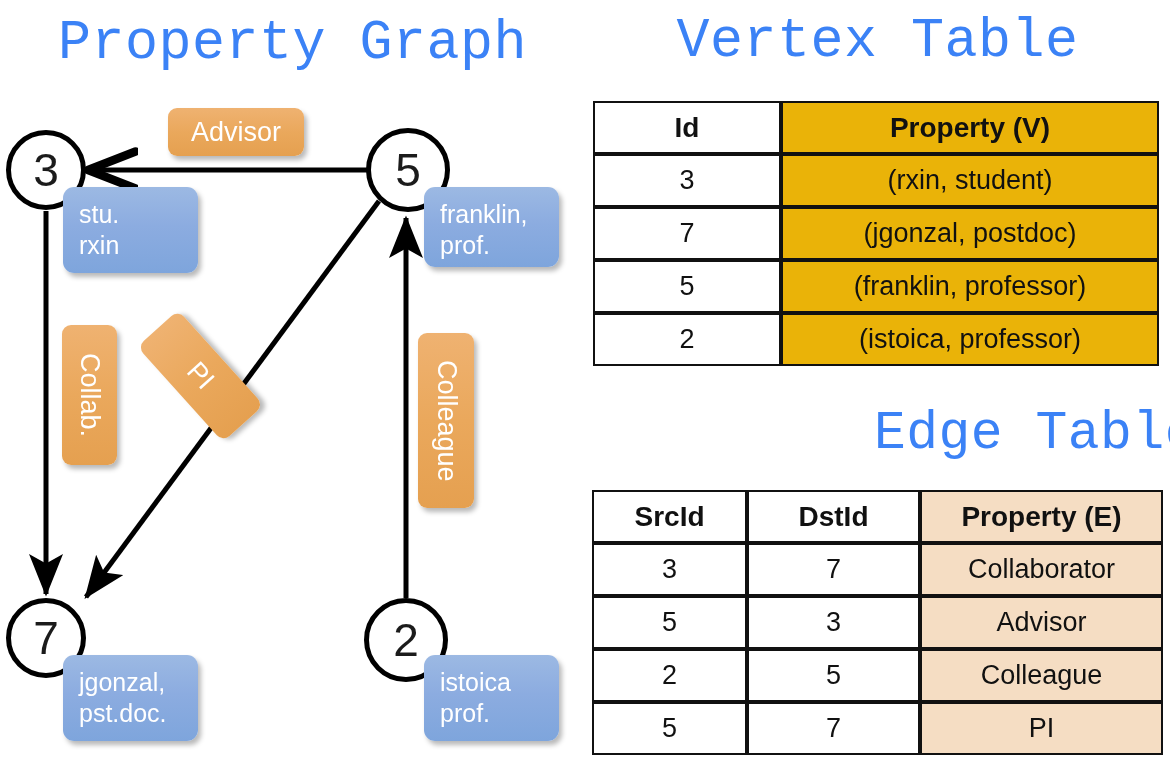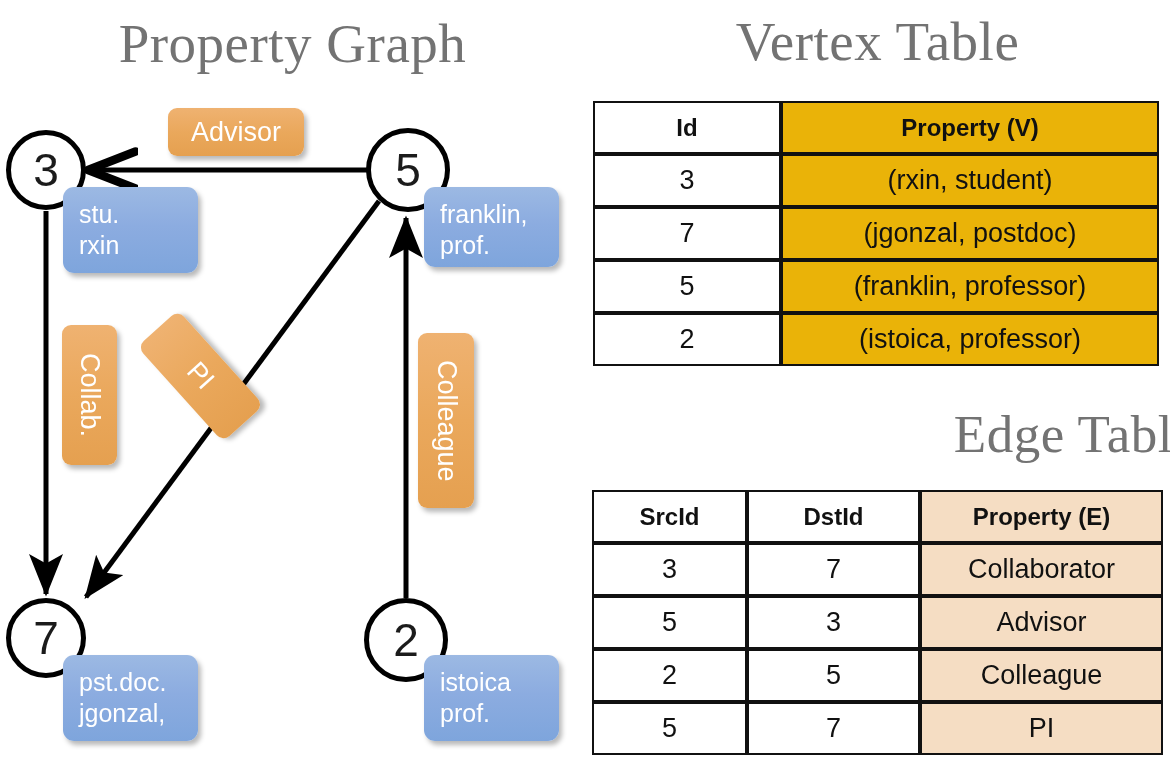--- a/index.html
+++ b/index.html
@@ -8,23 +8,23 @@
     background:#ffffff;
     font-family:"Liberation Sans", sans-serif;
     overflow:hidden;
     position:relative;
   }
   #root{position:relative;width:1170px;height:760px;}
 
   
   .title{
     position:absolute;
-    font-family:Liberation Serif, serif;
-    font-weight:300;
-    color:#737373;
+    font-family:Liberation Mono, monospace;
+    font-weight:300;
+    color:#3b82f6;
     white-space:nowrap;
     letter-spacing:0.5px;
   }
   #title-property-graph{left:0;top:8px;width:585px;text-align:center;font-size:55px;line-height:72px;}
   #title-vertex-table{left:585px;top:6px;width:585px;text-align:center;font-size:55px;line-height:72px;}
   #title-edge-table{left:612px;top:398px;width:585px;text-align:right;font-size:53px;line-height:72px;}
 
   
   #graph-panel{position:absolute;left:0;top:0;width:585px;height:760px;}
   #graph-svg{position:absolute;left:0;top:0;width:585px;height:760px;}
@@ -84,21 +84,21 @@
     border:2px solid #111;
     font-size:27px;
     font-weight:300;
     color:#111;
     text-align:center;
     background:#ffffff;
     padding:0;
     height:53px;
     box-sizing:border-box;
   }
-  .tbl td.hd{font-weight:700;font-size:24px;}
+  .tbl td.hd{font-weight:700;font-size:28px;}
   .tbl td.propcol-v{background:#eab308;}
   .tbl td.propcol-e{background:#f5ddc3;}
 
   #vertex-table{left:593px;top:101px;}
   #vertex-table td.c-id{width:188px;}
   #vertex-table td.c-prop{width:378px;}
 
   #edge-table{left:592px;top:490px;}
   #edge-table td.c-src{width:155px;}
   #edge-table td.c-dst{width:173px;}
@@ -149,22 +149,22 @@
       <div>stu.</div>
       <div>rxin</div>
     </div>
 
     <div class="vprop" style="left:424px;top:187px;width:135px;height:80px;">
       <div>franklin,</div>
       <div>prof.</div>
     </div>
 
     <div class="vprop" style="left:63px;top:655px;width:135px;height:86px;">
+      <div>jgonzal,</div>
       <div>pst.doc.</div>
-      <div>jgonzal,</div>
     </div>
 
     <div class="vprop" style="left:424px;top:655px;width:135px;height:86px;">
       <div>istoica</div>
       <div>prof.</div>
     </div>
 
     <div class="elabel" style="left:168px;top:108px;width:136px;height:48px;">
       <span>Advisor</span>
     </div>

